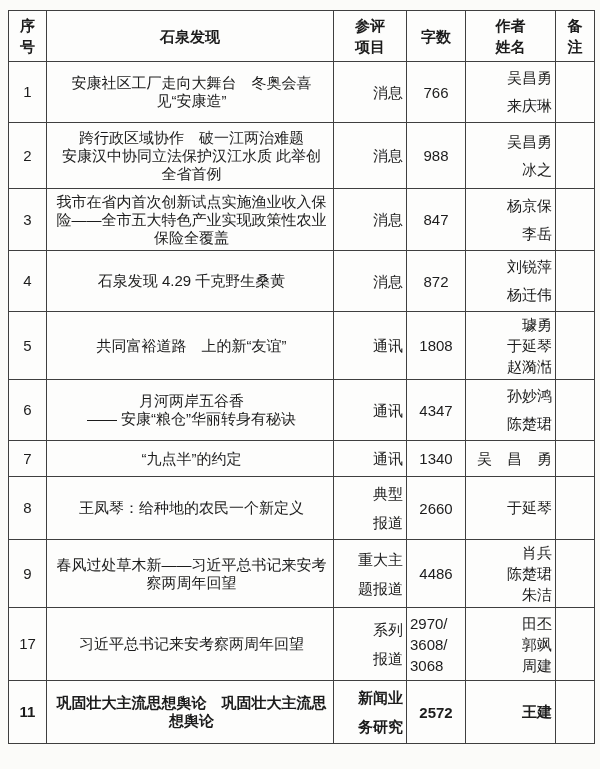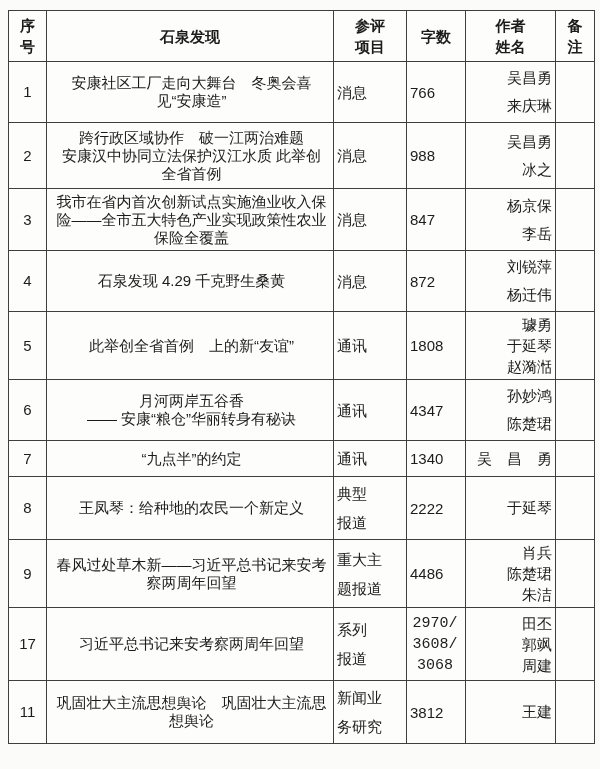--- a/index.html
+++ b/index.html
@@ -49,31 +49,30 @@
   td.cell-no {
     text-align: center;
     line-height: 20px;
   }
   td.cell-title {
     text-align: center;
     padding: 3px 6px 3px 9px;
     line-height: 18px;
   }
   td.cell-cat {
+    text-align: right;
+    line-height: 29px;
+  }
+  td.cell-words {
+    text-align: center;
+    line-height: 21px;
+  }
+  td.cell-words.multi {
     text-align: left;
-    line-height: 29px;
-  }
-  td.cell-words {
-    text-align: left;
-    line-height: 21px;
-  }
-  td.cell-words.multi {
-    text-align: center;
     padding-right: 5px;
-    font-family: Liberation Mono, monospace;
   }
   td.cell-auth {
     text-align: right;
     padding-left: 9px;
     line-height: 28px;
   }
   td.cell-auth.tight {
     line-height: 21px;
   }
   td.cell-note { }
@@ -82,21 +81,21 @@
   tbody tr:nth-child(1)  { height: 58px; }
   tbody tr:nth-child(2)  { height: 66px; }
   tbody tr:nth-child(3)  { height: 62px; }
   tbody tr:nth-child(4)  { height: 53px; }
   tbody tr:nth-child(5)  { height: 63px; }
   tbody tr:nth-child(6)  { height: 49px; }
   tbody tr:nth-child(7)  { height: 36px; }
   tbody tr:nth-child(8)  { height: 55px; }
   tbody tr:nth-child(9)  { height: 64px; }
   tbody tr:nth-child(10) { height: 73px; }
-  tbody tr:nth-child(11) { height: 53px; }
+  tbody tr:nth-child(11) { height: 53px; font-weight: bold; }
   tbody tr:nth-child(12) { height: 55px; }
 </style>
 </head>
 <body>
 
 <div class="page">
   <table class="award-table">
     <colgroup>
       <col class="c-no">
       <col class="c-title">
@@ -156,21 +155,21 @@
     <td class="cell-title">石泉发现 4.29 千克野生桑黄</td>
     <td class="cell-cat">消息</td>
     <td class="cell-words">872</td>
     <td class="cell-auth">刘锐萍
 杨迁伟</td>
     <td class="cell-note"></td>
   </tr>
 
   <tr>
     <td class="cell-no">5</td>
-    <td class="cell-title">此举创全省首例　上的新“友谊”</td>
+    <td class="cell-title">共同富裕道路　上的新“友谊”</td>
     <td class="cell-cat">通讯</td>
     <td class="cell-words">1808</td>
     <td class="cell-auth tight">璩勇
 于延琴
 赵漪湉</td>
     <td class="cell-note"></td>
   </tr>
 
   <tr>
     <td class="cell-no">6</td>
@@ -190,21 +189,21 @@
     <td class="cell-words">1340</td>
     <td class="cell-auth">吴　昌　勇</td>
     <td class="cell-note"></td>
   </tr>
 
   <tr>
     <td class="cell-no">8</td>
     <td class="cell-title">王凤琴：给种地的农民一个新定义</td>
     <td class="cell-cat">典型
 报道</td>
-    <td class="cell-words">2222</td>
+    <td class="cell-words">2660</td>
     <td class="cell-auth">于延琴</td>
     <td class="cell-note"></td>
   </tr>
 
   <tr>
     <td class="cell-no">9</td>
     <td class="cell-title">春风过处草木新——习近平总书记来安考察两周年回望</td>
     <td class="cell-cat">重大主
 题报道</td>
     <td class="cell-words">4486</td>
@@ -226,20 +225,20 @@
 郭飒
 周建</td>
     <td class="cell-note"></td>
   </tr>
 
   <tr>
     <td class="cell-no">11</td>
     <td class="cell-title">巩固壮大主流思想舆论　巩固壮大主流思想舆论</td>
     <td class="cell-cat">新闻业
 务研究</td>
-    <td class="cell-words">3812</td>
+    <td class="cell-words">2572</td>
     <td class="cell-auth">王建</td>
     <td class="cell-note"></td>
   </tr>
 
 </tbody>
   </table>
 </div>
 
 </body></html>

